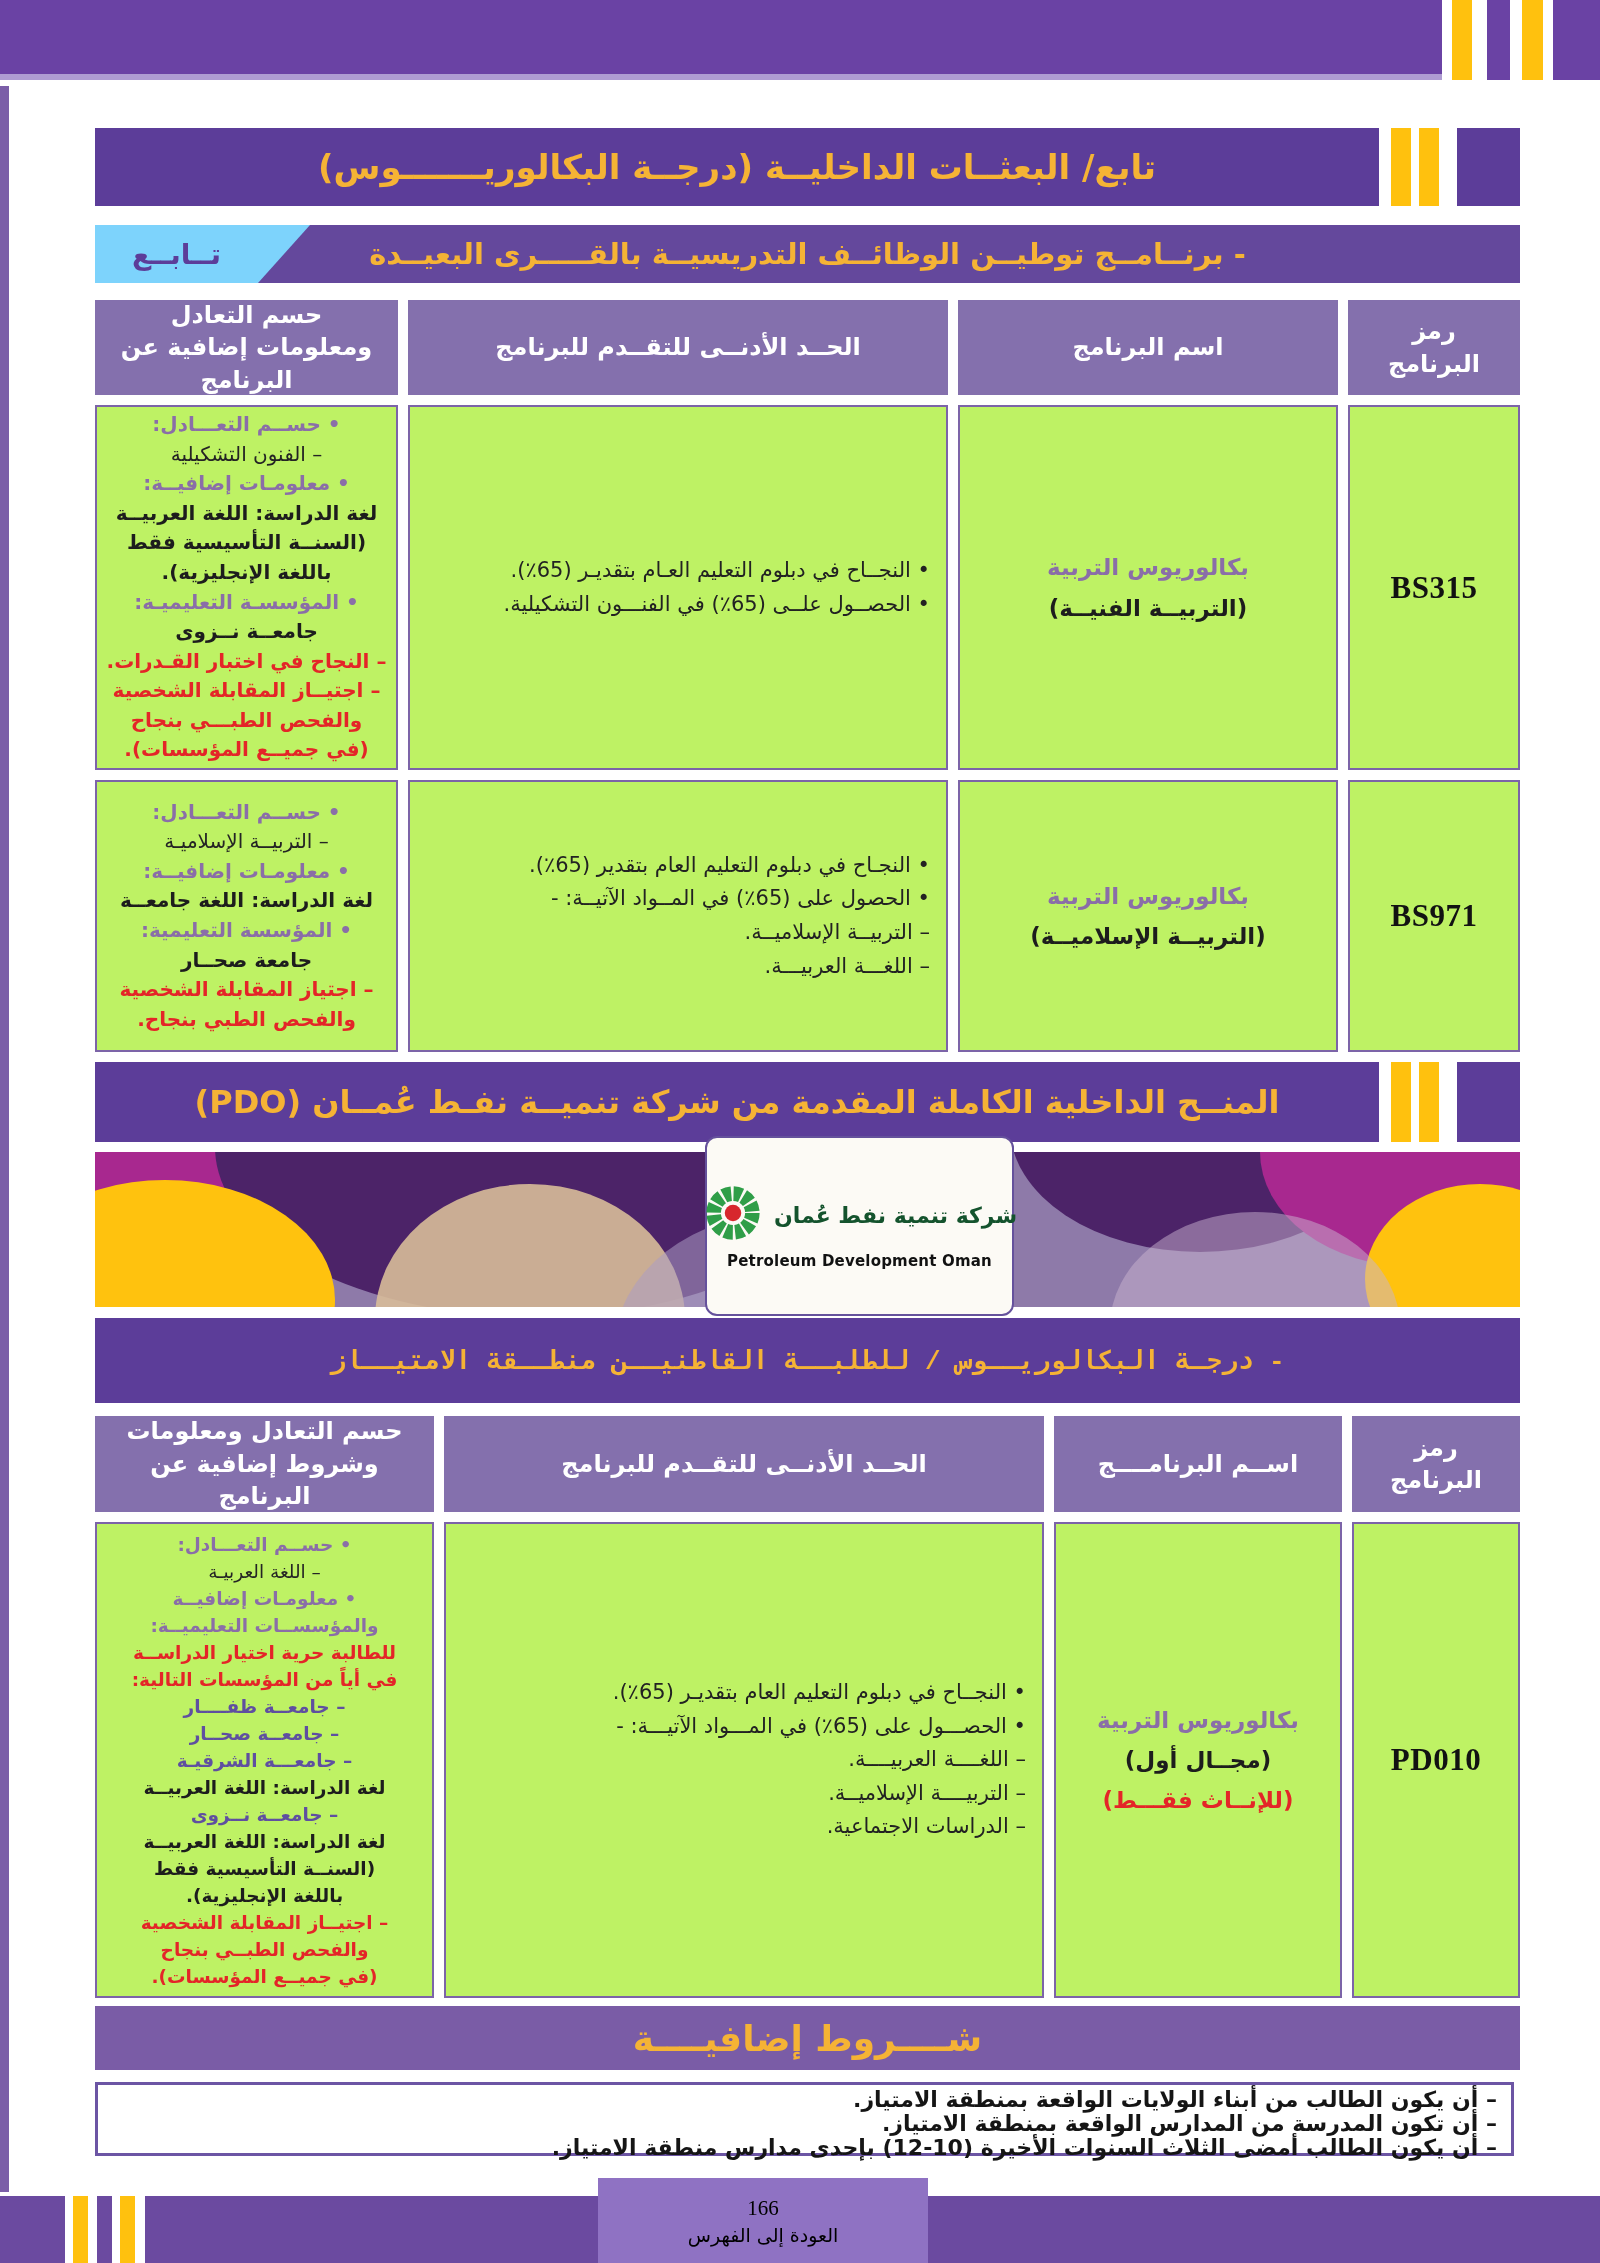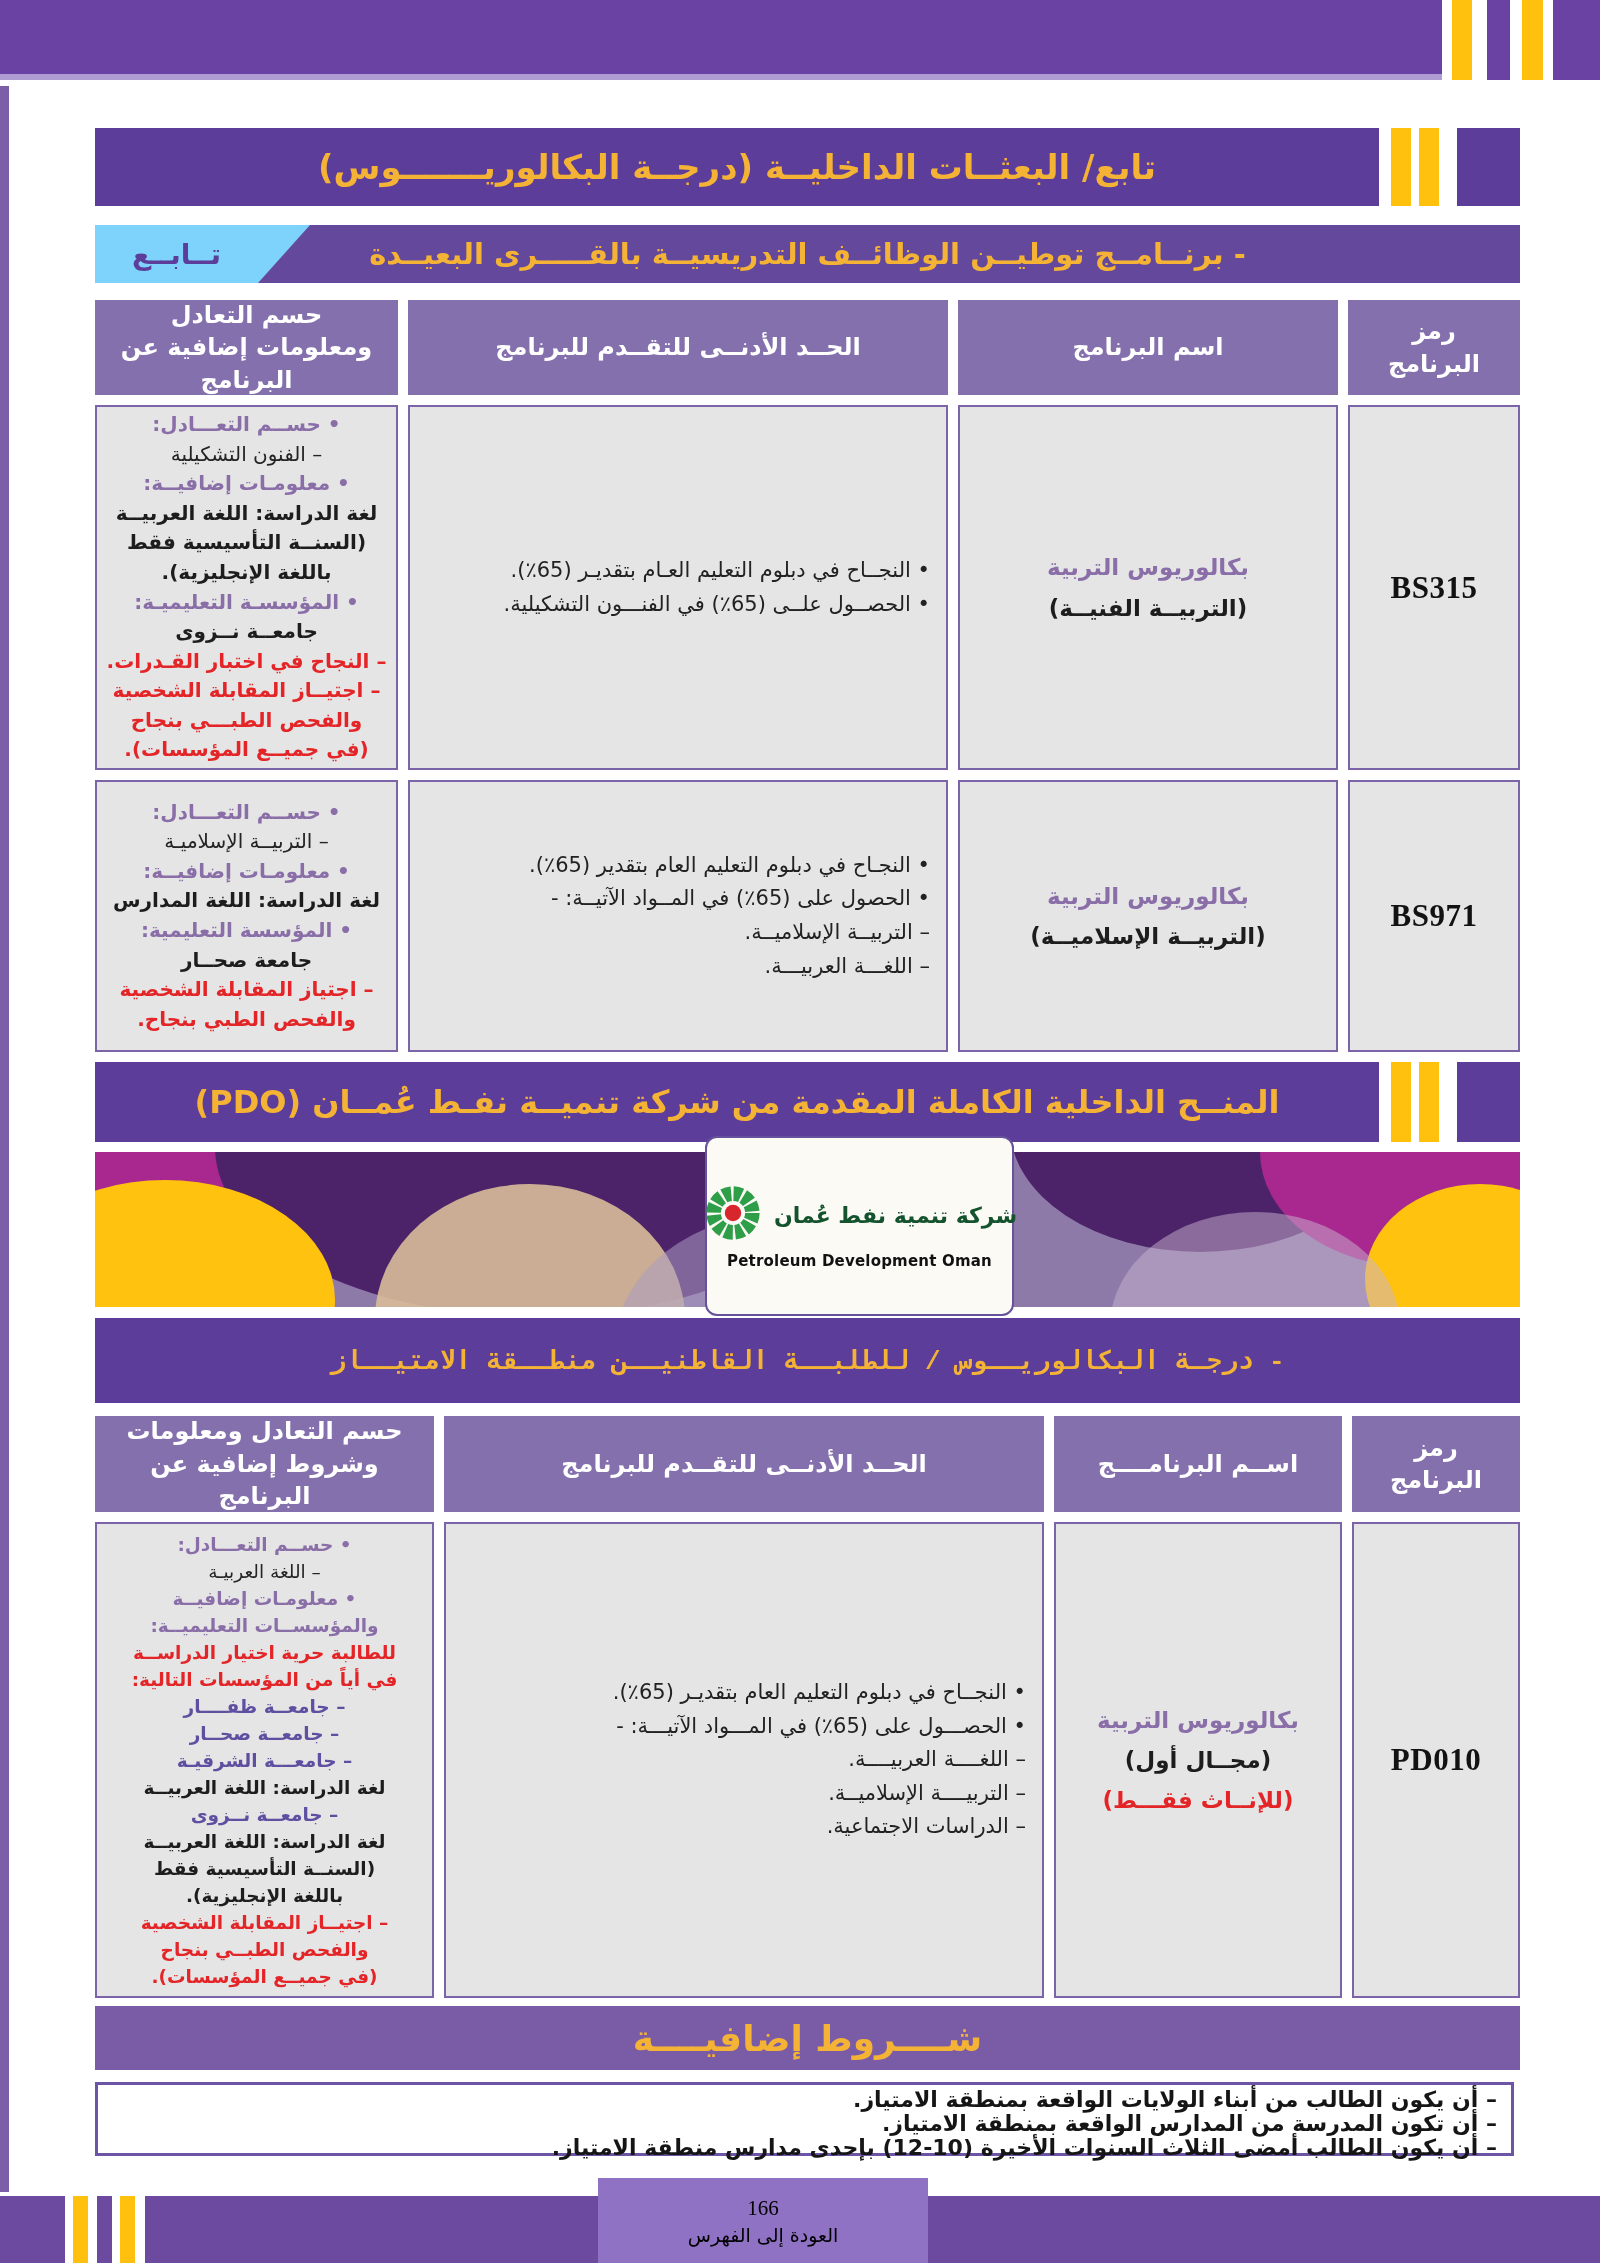--- a/index.html
+++ b/index.html
@@ -35,21 +35,21 @@
   .tab-yellow span{width:163px;text-align:center;color:#5C3D99;font-weight:bold;font-size:28px;direction:rtl;}
 
   
   .grid{position:absolute;display:grid;direction:rtl;gap:10px;}
   #table1{left:0;top:300px;width:1425px;grid-template-columns:172px 380px 540px 303px;
           grid-template-rows:95px 365px 272px;}
   #table2{left:0;top:1416px;width:1425px;grid-template-columns:168px 288px 600px 339px;
           grid-template-rows:96px 476px;}
   .hcell{background:#8470AD;color:#fff;display:flex;align-items:center;justify-content:center;
          text-align:center;font-weight:bold;font-size:24px;line-height:1.35;padding:0 16px;direction:rtl;}
-  .bcell{background:#e5e5e5;border:2.5px solid #7C64A8;display:flex;flex-direction:column;
+  .bcell{background:#bef264;border:2.5px solid #7C64A8;display:flex;flex-direction:column;
          justify-content:center;overflow:hidden;direction:rtl;}
   .cell-code{align-items:center;direction:ltr;font-family:"Liberation Serif","DejaVu Serif",serif;
              font-weight:bold;font-size:31px;color:#121212;letter-spacing:.5px;}
   .cell-min{padding:0 16px;}
   .cell-info{padding:6px 8px;}
   .ln{white-space:nowrap;font-size:20px;line-height:1.48;font-weight:bold;color:#1D1D1D;text-align:center;}
   .cell-min .ln{text-align:right;font-weight:normal;color:#222;font-size:21px;line-height:1.6;}
   .cell-name .ln{font-size:23px;line-height:1.75;}
   .ln.purple{color:#8A6EA8;}
   .ln.red{color:#E42528;}
@@ -155,21 +155,21 @@
       <div class="bcell cell-min">
           <div class="ln ">• النجـاح في دبلوم التعليم العام بتقدير (65٪).</div>
           <div class="ln ">• الحصول على (65٪) في المــواد الآتيــة: -</div>
           <div class="ln ">– التربيــة الإسلاميــة.</div>
           <div class="ln ">– اللغـــة العربيـــة.</div>
         </div>
       <div class="bcell cell-info">
           <div class="ln purple">• حســم التعـــادل:</div>
           <div class="ln dim">– التربيــة الإسلاميـة</div>
           <div class="ln purple">• معلومـات إضافيــة:</div>
-          <div class="ln ">لغة الدراسة: اللغة المدارس</div>
+          <div class="ln ">لغة الدراسة: اللغة جامعــة</div>
           <div class="ln purple">• المؤسسة التعليمية:</div>
           <div class="ln ">جامعة صحــار</div>
           <div class="ln red">– اجتياز المقابلة الشخصية</div>
           <div class="ln red">والفحص الطبي بنجاح.</div>
         </div>
     </div>
 
     <div class="band" style="left:0;top:1062px;width:1425px;height:80px;">
       <div class="band-rect">
         <span class="gold-text" style="font-size:32px;">المنــح الداخلية الكاملة المقدمة من شركة تنميــة نفـط عُمــان (PDO)</span>

